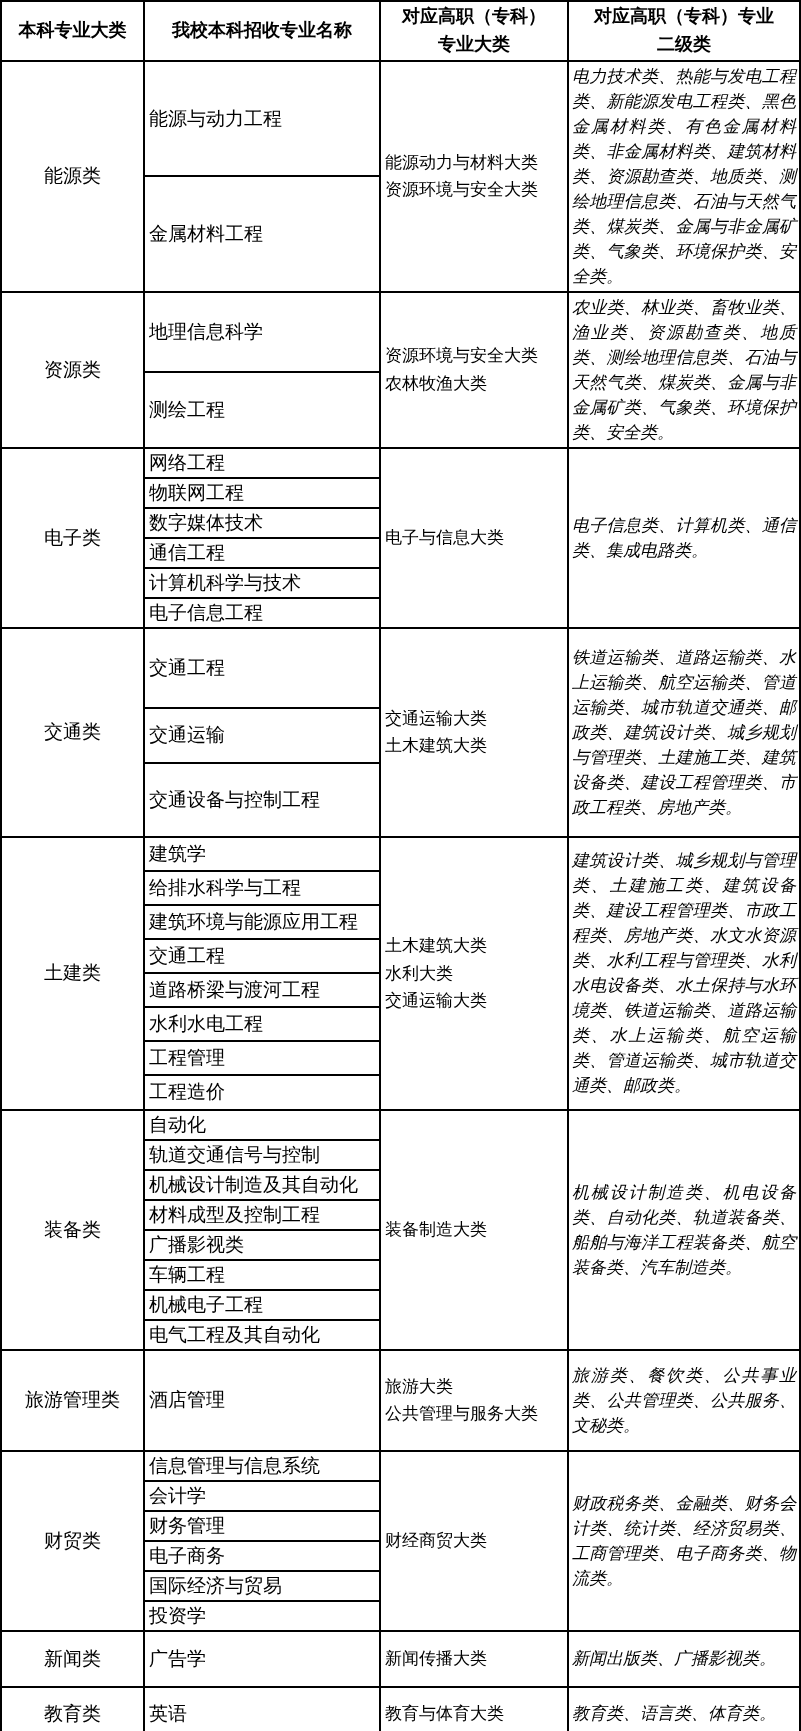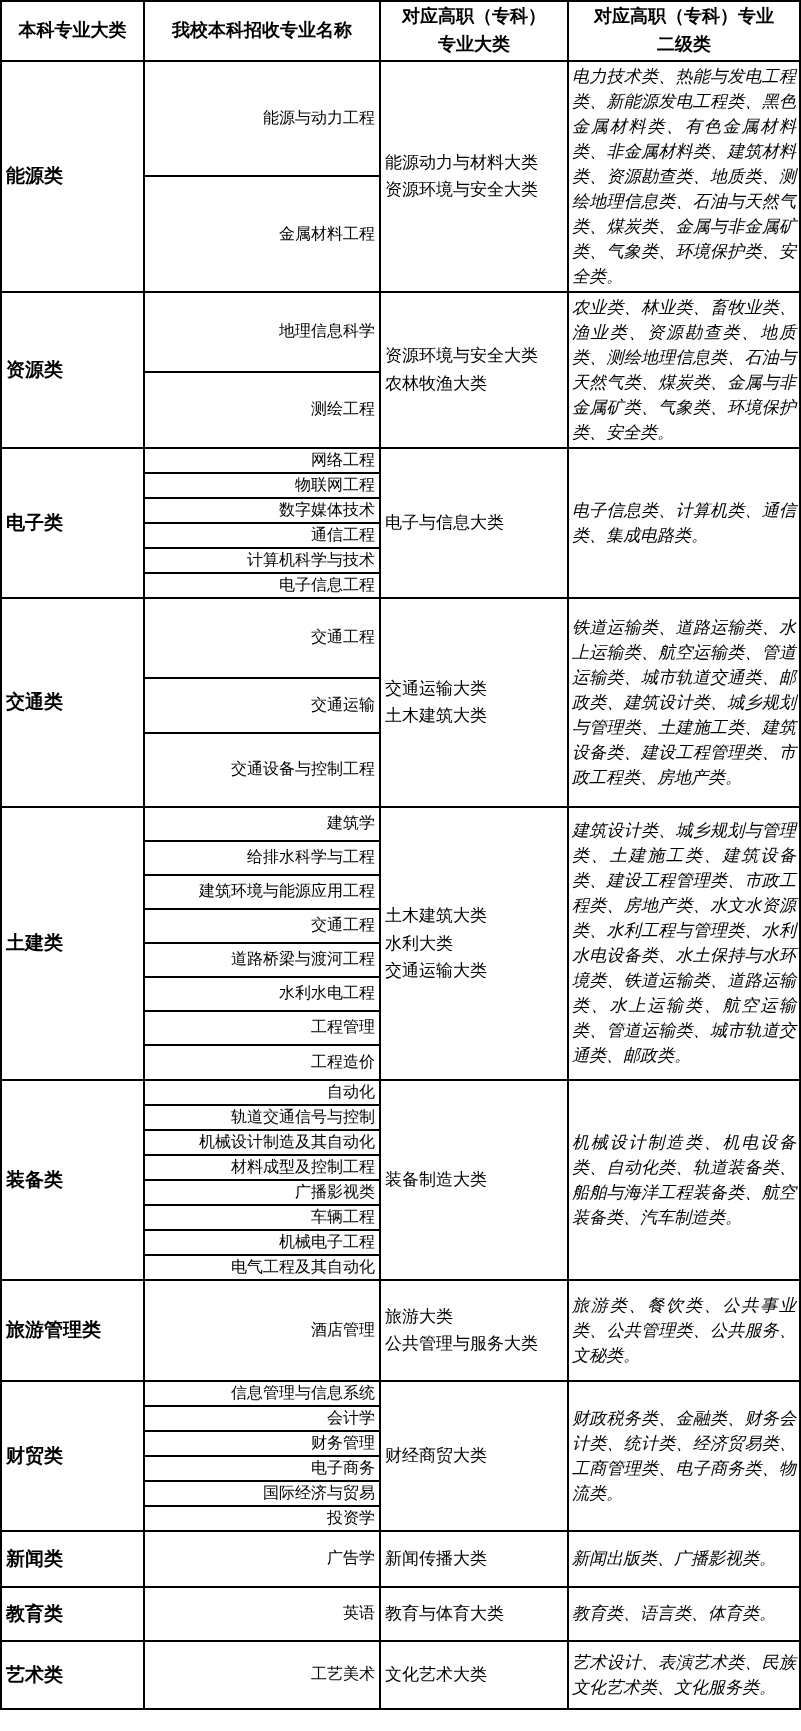--- a/index.html
+++ b/index.html
@@ -27,26 +27,26 @@
   }
   th.hdr {
     font-size: 18px;
     font-weight: bold;
     text-align: center;
     line-height: 1.55;
     white-space: pre-line;
   }
   td.cat {
     font-size: 19px;
-    font-weight: bold;
+    font-weight: normal;
+    text-align: center;
+  }
+  td.maj {
+    font-size: 19px;
     text-align: left;
-  }
-  td.maj {
-    font-size: 16px;
-    text-align: right;
   }
   td.voc {
     font-size: 17px;
     text-align: left;
     line-height: 1.62;
     white-space: pre-line;
   }
   td.sub {
     font-size: 17px;
     text-align: justify;

